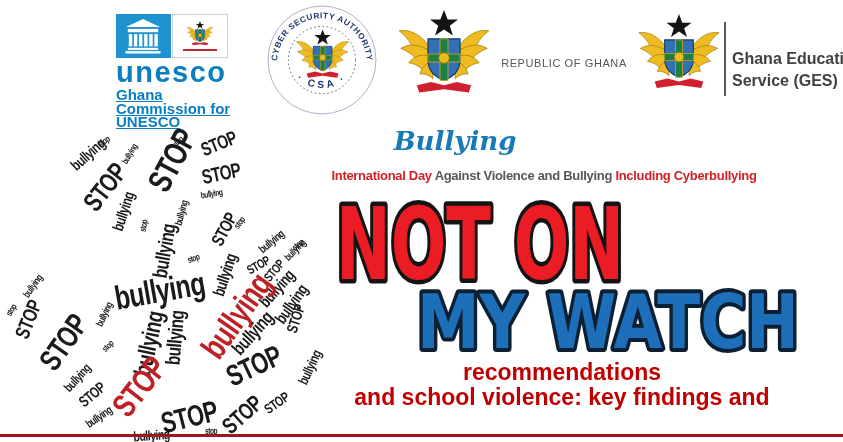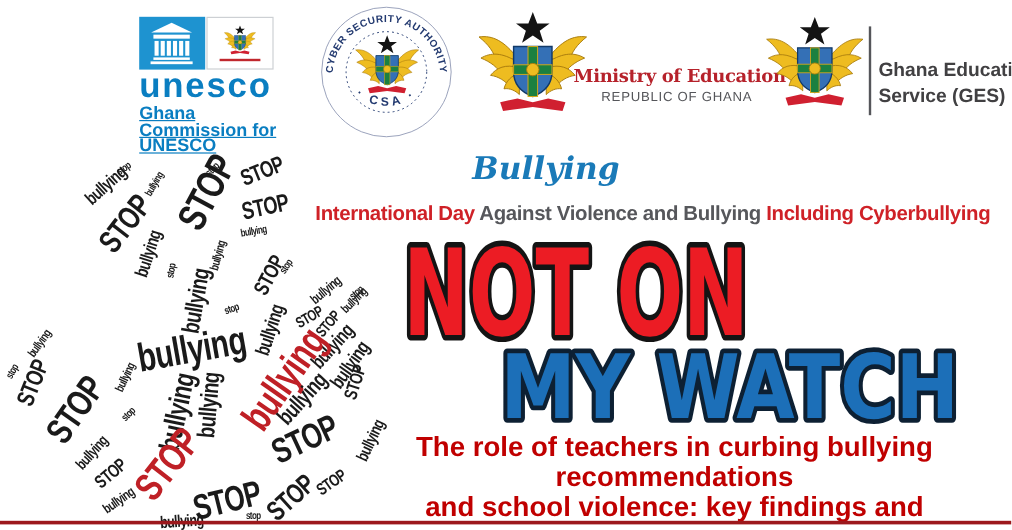--- a/index.html
+++ b/index.html
@@ -29,21 +29,21 @@
 
   .ges-coa{left:636px;top:14px;width:86px;height:79px;}
   .ges-divider{position:absolute;left:724px;top:22px;width:2px;height:74px;background:#55565a;}
   .ges-text{position:absolute;left:732px;top:48px;font-size:16px;font-weight:bold;color:var(--ges_gray);line-height:22px;white-space:nowrap;}
 
   
   .presents{position:absolute;left:380px;top:126px;width:150px;text-align:center;
             font-family:"DejaVu Serif",serif;font-style:italic;font-weight:bold;
             font-size:26px;color:var(--presents_blue);}
   .tagline{position:absolute;left:245px;top:168px;width:598px;text-align:center;
-           font-size:17px;font-weight:bold;letter-spacing:-0.3px;white-space:nowrap;}
+           font-size:13px;font-weight:bold;letter-spacing:-0.3px;white-space:nowrap;}
   .tag-red{color:var(--tagline_red);} .tag-gray{color:var(--tagline_gray);}
 
   .title-svg{position:absolute;left:0;top:195px;}
   .title-svg text{font-family:"DejaVu Sans",sans-serif;font-weight:bold;paint-order:stroke;stroke-linejoin:round;}
   .t1{font-size:100px;fill:var(--title_red);stroke:var(--outline_dark);stroke-width:9px;}
   .t2{font-size:74px;fill:var(--title_blue);stroke:var(--outline_navy);stroke-width:8px;}
 
   .subtitle{position:absolute;left:288px;top:360px;width:548px;text-align:center;
             font-size:23px;line-height:25px;font-weight:bold;color:var(--subtitle_red);}
 
@@ -121,21 +121,20 @@
       <text class="csa-arc"><textPath href="#csaTop" startOffset="50%" text-anchor="middle">CYBER SECURITY AUTHORITY</textPath></text>
       <text class="csa-abbrev"><textPath href="#csaBot" startOffset="50%" text-anchor="middle">· CSA ·</textPath></text>
       <use href="#ghana-coa" transform="translate(28,25) scale(0.46)"></use>
     </svg>
   </div>
 
   <svg class="coa moe-coa" viewBox="0 0 120 110">
       <use href="#ghana-coa"></use>
     </svg>
   <div class="moe-text">
-    <div class="moe-title">Ministry of Education</div>
     <div class="moe-sub">REPUBLIC OF GHANA</div>
   </div>
 
   <svg class="coa ges-coa" viewBox="0 0 120 110">
       <use href="#ghana-coa"></use>
     </svg>
   <div class="ges-divider"></div>
   <div class="ges-text">
     <div>Ghana Education</div>
     <div>Service (GES)</div>
@@ -144,21 +143,20 @@
   <div class="presents">Bullying</div>
 
   <div class="tagline"><span class="tag-red">International Day</span><span class="tag-gray"> Against Violence and Bullying </span><span class="tag-red">Including Cyberbullying</span></div>
 
   <svg class="title-svg" width="843" height="175">
     <text class="t1" x="480" y="84" textLength="288" lengthAdjust="spacingAndGlyphs" text-anchor="middle">NOT ON</text>
     <text class="t2" x="608" y="153" textLength="382" lengthAdjust="spacingAndGlyphs" text-anchor="middle">MY WATCH</text>
   </svg>
 
   <div class="subtitle">
-    <div>The role of teachers in curbing bullying</div>
     <div>recommendations</div>
     <div>and school violence: key findings and</div>
   </div>
 
   <div class="wordcloud">
       <span class="wc-word" style="left: 68px; top: 162px; font-size: 12px; transform: rotate(-42deg) scale(0.95, 1.28); color: rgb(26, 26, 26);">bullying</span>
       <span class="wc-word" style="left: 78px; top: 199px; font-size: 21px; transform: rotate(-52deg) scale(0.95, 1.28); color: rgb(26, 26, 26);">STOP</span>
       <span class="wc-word" style="left: 110px; top: 228px; font-size: 12px; transform: rotate(-72deg) scale(0.95, 1.28); color: rgb(26, 26, 26);">bullying</span>
       <span class="wc-word" style="left: 96px; top: 141px; font-size: 7px; transform: rotate(-35deg) scale(0.95, 1.28); color: rgb(26, 26, 26);">stop</span>
       <span class="wc-word" style="left: 120px; top: 161px; font-size: 7px; transform: rotate(-60deg) scale(0.95, 1.28); color: rgb(26, 26, 26);">bullying</span>

